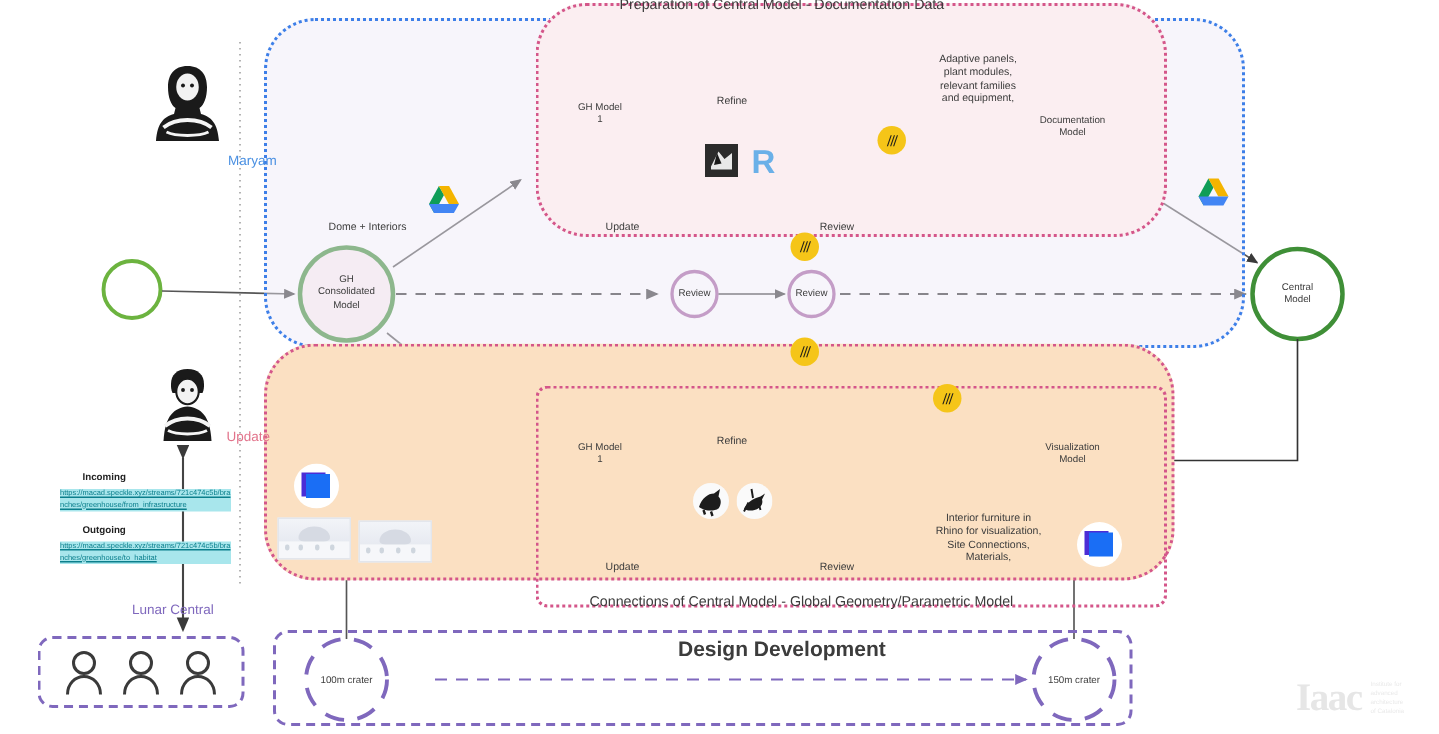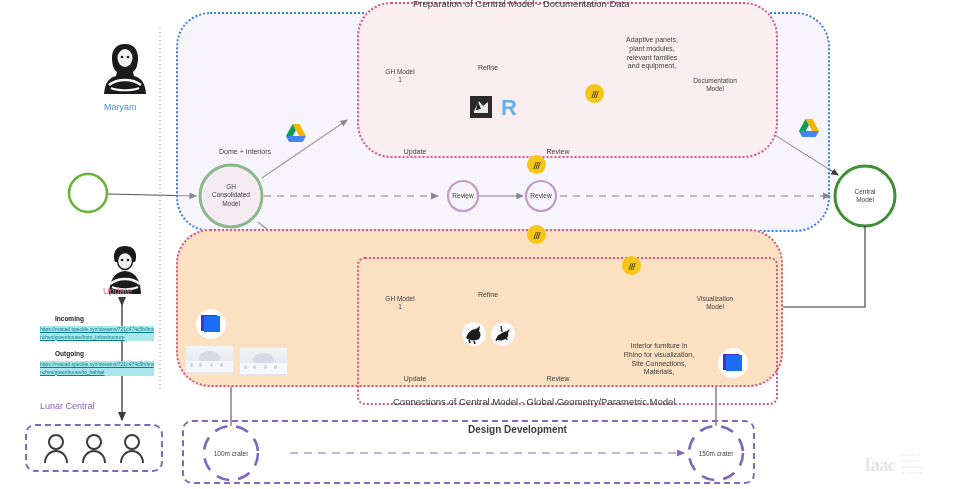--- a/index.html
+++ b/index.html
@@ -10,37 +10,37 @@
   .lbl{position:absolute;font-size:7px;line-height:1.25;color:#3c3c3c;text-align:center;white-space:pre-line;}
   .nodelabel{position:absolute;font-size:6.5px;line-height:1.3;text-align:center;color:#3c3c3c;}
   
   .region{position:absolute;box-sizing:border-box;}
   .reg-pink{background:#fbeef1;border:2.5px dotted #d4568a;border-radius:34px;}
   .reg-blue{border:2.5px dotted #3d7fe8;border-radius:34px;background:rgba(237,233,246,.45);}
   .reg-orange{background:#fbe0c2;border:2.5px dotted #d4568a;border-radius:34px;}
   .reg-purple{border:2.5px dashed #7f68bd;border-radius:10px;background:transparent;}
   .reg-inner-pink{border:2px dotted #d4568a;border-radius:8px;background:transparent;}
   .reg-title{position:absolute;font-size:9.5px;color:#3c3c3c;white-space:nowrap;}
-  .reg-title.bold{font-weight:bold;font-size:10px;margin-left:16px;}
-  .person-name{position:absolute;font-size:9px;white-space:nowrap;}
+  .reg-title.bold{font-weight:bold;font-size:14px;}
+  .person-name{position:absolute;font-size:9px;white-space:nowrap;margin-left:48px;}
   .link{position:absolute;font-size:5px;line-height:1.5;color:#0b7f8c;
         text-decoration:underline;background:#a8e6ec;word-break:break-all;width:114px;}
   .small-cap{position:absolute;font-size:6.5px;color:#222;font-weight:bold;}
   .gdrive,.speckle,.revit,.rlogo,.rhino,.gh,.bluebox{position:absolute;}
   .badge{position:absolute;width:19px;height:19px;border-radius:50%;background:#f5c518;
          display:flex;align-items:center;justify-content:center;}
   .badge span{font-family:"Liberation Serif",serif;font-weight:bold;font-size:11px;color:#1a1a1a;letter-spacing:-1px;}
   .thumb{position:absolute;background:#eef0f4;overflow:hidden;border:1px solid #e3e6ec;}
   .thumb .sky{position:absolute;left:0;right:0;top:0;height:58%;background:linear-gradient(#f2f4f8,#e7eaf1);}
   .thumb .dome{position:absolute;left:28%;top:18%;width:44%;height:42%;
         background:#d6dae3;border-radius:50% 50% 45% 45%/70% 70% 30% 30%;}
   .thumb .grnd{position:absolute;left:0;right:0;bottom:0;height:42%;background:#f6f7fa;}
   .thumb .dot{position:absolute;bottom:18%;width:7%;height:16%;background:#cfd6de;border-radius:40%;}
   .iaac{position:absolute;color:#e6e6e6;}
-  .iaac .mark{font-family:"Liberation Serif",serif;font-weight:bold;font-size:19px;letter-spacing:-1px;line-height:1;}
+  .iaac .mark{font-family:"Liberation Serif",serif;font-weight:bold;font-size:26px;letter-spacing:-1px;line-height:1;}
   .iaac .sub{font-size:4.2px;line-height:1.45;color:#e9e9e9;}
   .avatarbox{position:absolute;}
 </style>
 </head>
 <body>
 
 <svg id="canvas" viewBox="0 0 959 489">
   <defs>
     <marker id="ah" markerWidth="7" markerHeight="7" refX="6" refY="3" orient="auto">
       <path d="M0,0 L7,3 L0,6 z" fill="#3a3a3a"></path>

